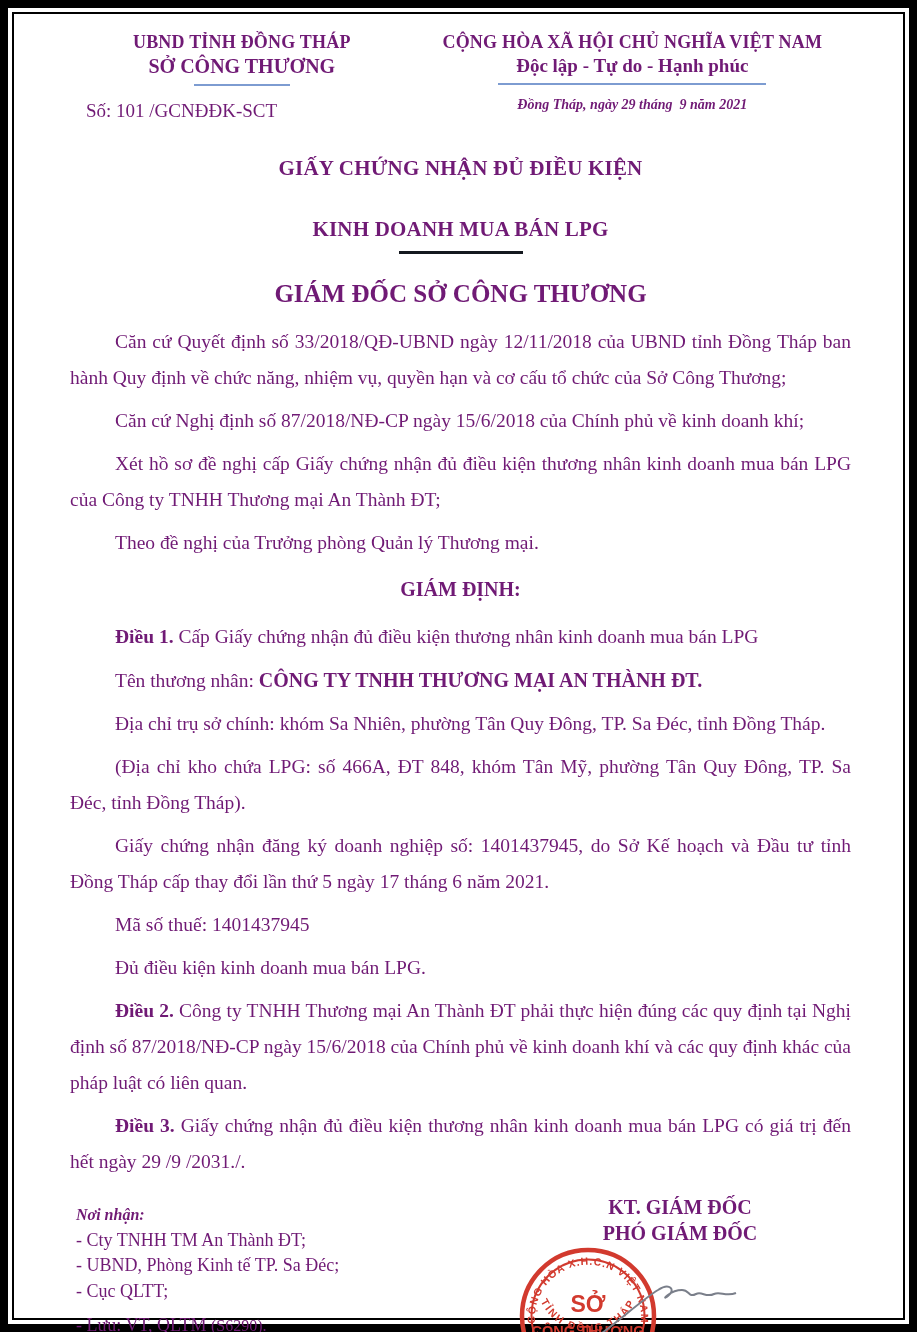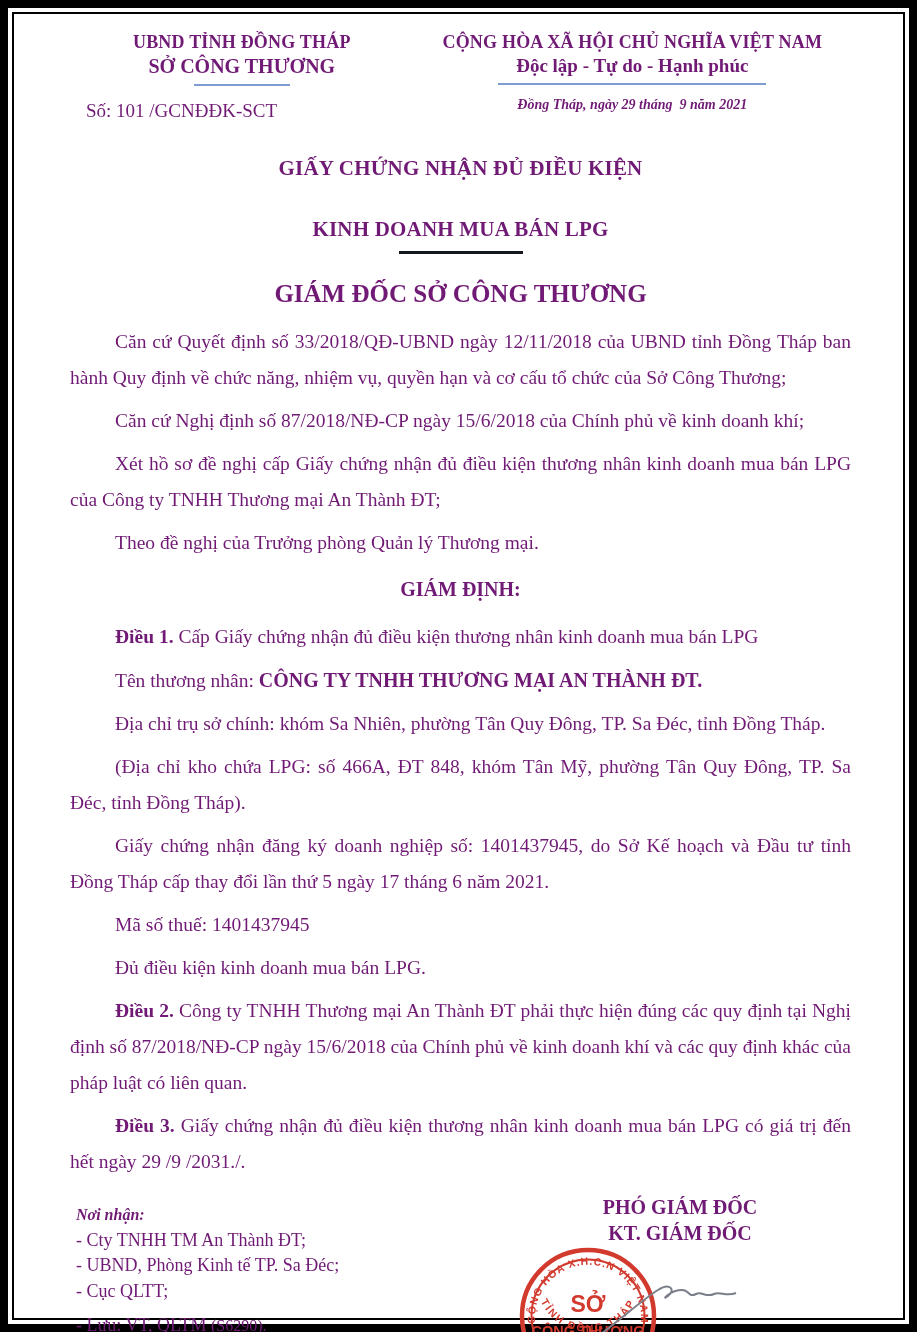--- a/index.html
+++ b/index.html
@@ -101,22 +101,22 @@
       <div class="footer">
         <div class="recipients">
           <div class="recip-label">Nơi nhận:</div>
           <div class="recip-item">- Cty TNHH TM An Thành ĐT;</div>
           <div class="recip-item">- UBND, Phòng Kinh tế TP. Sa Đéc;</div>
           <div class="recip-item">- Cục QLTT;</div>
           <div class="recip-luu"><span>- Lưu: VT, QLTM </span><span class="recip-small">(S6290).</span></div>
         </div>
 
         <div class="sign-titles">
+          <div>KT. GIÁM ĐỐC</div>
           <div>PHÓ GIÁM ĐỐC</div>
-          <div>KT. GIÁM ĐỐC</div>
         </div>
 
         <svg class="stamp" viewBox="0 0 140 140">
           <circle cx="70" cy="70" r="66" fill="none" stroke="#d23a2e" stroke-width="4.5"></circle>
           <circle cx="70" cy="70" r="56.5" fill="none" stroke="#d23a2e" stroke-width="2"></circle>
           <defs>
             <path id="arcTop" d="M 21,92 A 53,53 0 1 1 119,92"></path>
             <path id="arcBottom" d="M 24,58 A 52,52 0 0 0 116,58"></path>
           </defs>
           <text fill="#d23a2e" font-family="Liberation Sans, sans-serif" font-size="10.5" font-weight="bold" letter-spacing="1">

